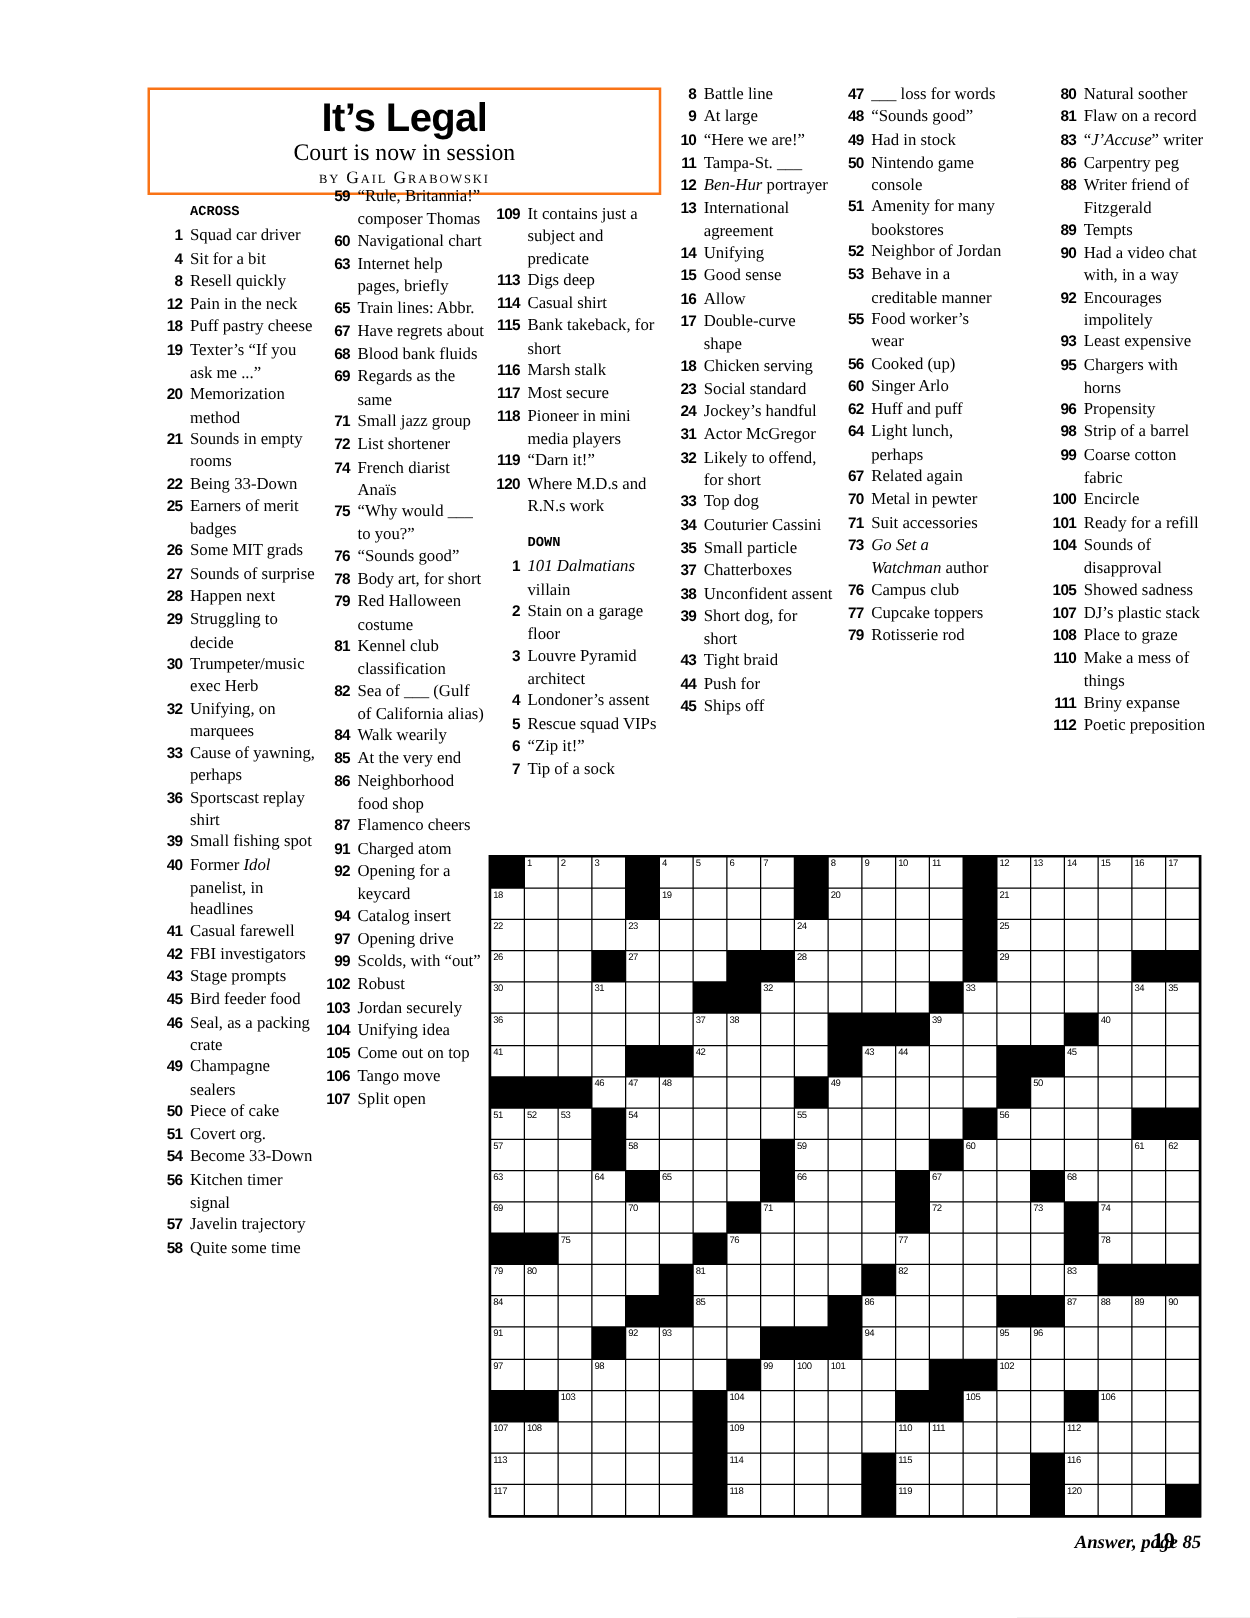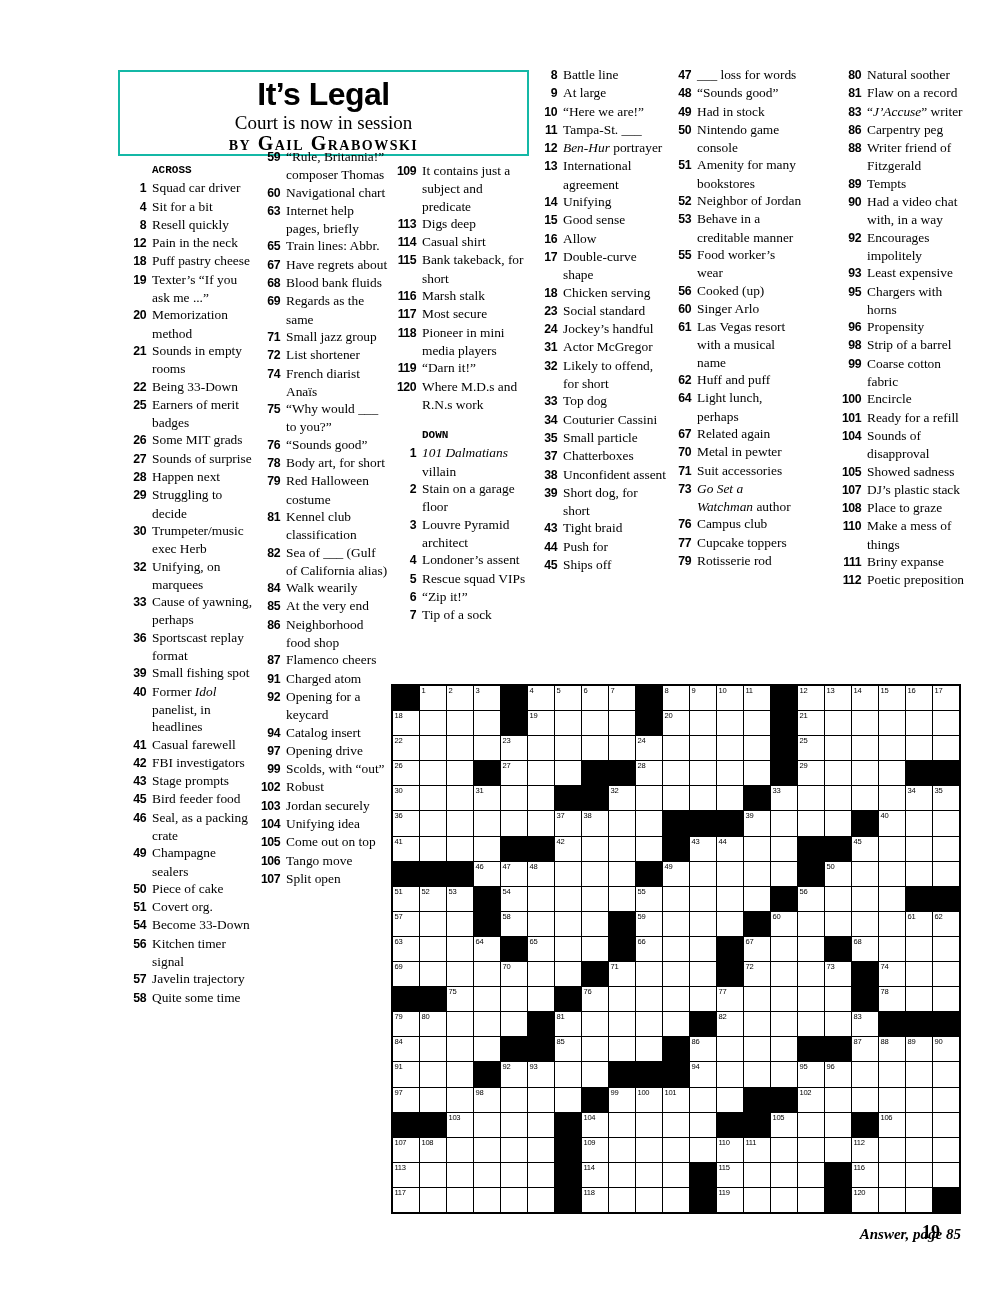--- a/index.html
+++ b/index.html
@@ -1,24 +1,24 @@
 <!DOCTYPE html>
 <html><head>
 <meta charset="utf-8">
 <style>
   html,body{margin:0;padding:0;background:#e8e8e8;}
   #page{position:relative;width:1000px;height:1294px;background:#ffffff;margin:0 auto;
         font-family:"Liberation Serif",serif;color:#000;overflow:hidden;}
   
   #title-box{position:absolute;left:118px;top:70px;width:411px;height:86px;
-             border:2px solid #14b8a6;box-sizing:border-box;text-align:center;}
+             border:2px solid #f97316;box-sizing:border-box;text-align:center;}
   #page-title{font-family:"Liberation Sans",sans-serif;font-weight:bold;
               font-size:32px;letter-spacing:-0.5px;margin-top:4px;line-height:36px;}
   #page-subtitle{font-size:19px;line-height:22px;}
-  #page-byline{font-size:20px;line-height:18px;font-variant:small-caps;letter-spacing:1.5px;font-weight:bold;}
+  #page-byline{font-size:14px;line-height:18px;font-variant:small-caps;letter-spacing:1.5px;}
   
   .col{position:absolute;font-size:13.4px;line-height:17.3px;}
   .clue-header{font-family:Liberation Mono, monospace;font-weight:bold;font-size:11px;
                letter-spacing:0;padding-left:30px;}
   .clue{padding-left:30px;text-indent:-30px;}
   .cn{display:inline-block;width:24px;text-align:right;margin-right:6px;text-indent:0;
       font-family:"Liberation Sans",sans-serif;font-weight:bold;font-size:12.3px;
       letter-spacing:-0.5px;vertical-align:baseline;}
   .gap{height:14px;}
   
@@ -60,21 +60,21 @@
         <div class="clue"><span class="cn">21</span><span>Sounds in empty rooms</span></div>
         <div class="clue"><span class="cn">22</span><span>Being 33-Down</span></div>
         <div class="clue"><span class="cn">25</span><span>Earners of merit badges</span></div>
         <div class="clue"><span class="cn">26</span><span>Some MIT grads</span></div>
         <div class="clue"><span class="cn">27</span><span>Sounds of surprise</span></div>
         <div class="clue"><span class="cn">28</span><span>Happen next</span></div>
         <div class="clue"><span class="cn">29</span><span>Struggling to decide</span></div>
         <div class="clue"><span class="cn">30</span><span>Trumpeter/music exec Herb</span></div>
         <div class="clue"><span class="cn">32</span><span>Unifying, on marquees</span></div>
         <div class="clue"><span class="cn">33</span><span>Cause of yawning, perhaps</span></div>
-        <div class="clue"><span class="cn">36</span><span>Sportscast replay format</span></div>
+        <div class="clue"><span class="cn">36</span><span>Sportscast replay shirt</span></div>
         <div class="clue"><span class="cn">39</span><span>Small fishing spot</span></div>
         <div class="clue"><span class="cn">40</span><span>Former <em>Idol</em> panelist, in headlines</span></div>
         <div class="clue"><span class="cn">41</span><span>Casual farewell</span></div>
         <div class="clue"><span class="cn">42</span><span>FBI investigators</span></div>
         <div class="clue"><span class="cn">43</span><span>Stage prompts</span></div>
         <div class="clue"><span class="cn">45</span><span>Bird feeder food</span></div>
         <div class="clue"><span class="cn">46</span><span>Seal, as a packing crate</span></div>
         <div class="clue"><span class="cn">49</span><span>Champagne sealers</span></div>
         <div class="clue"><span class="cn">50</span><span>Piece of cake</span></div>
         <div class="clue"><span class="cn">51</span><span>Covert org.</span></div>
@@ -166,21 +166,20 @@
         <div class="clue"><span class="cn">47</span><span>___ loss for words</span></div>
         <div class="clue"><span class="cn">48</span><span>“Sounds good”</span></div>
         <div class="clue"><span class="cn">49</span><span>Had in stock</span></div>
         <div class="clue"><span class="cn">50</span><span>Nintendo game console</span></div>
         <div class="clue"><span class="cn">51</span><span>Amenity for many bookstores</span></div>
         <div class="clue"><span class="cn">52</span><span>Neighbor of Jordan</span></div>
         <div class="clue"><span class="cn">53</span><span>Behave in a creditable manner</span></div>
         <div class="clue"><span class="cn">55</span><span>Food worker’s wear</span></div>
         <div class="clue"><span class="cn">56</span><span>Cooked (up)</span></div>
         <div class="clue"><span class="cn">60</span><span>Singer Arlo</span></div>
-        <div class="clue"><span class="cn">61</span><span>Las Vegas resort with a musical name</span></div>
         <div class="clue"><span class="cn">62</span><span>Huff and puff</span></div>
         <div class="clue"><span class="cn">64</span><span>Light lunch, perhaps</span></div>
         <div class="clue"><span class="cn">67</span><span>Related again</span></div>
         <div class="clue"><span class="cn">70</span><span>Metal in pewter</span></div>
         <div class="clue"><span class="cn">71</span><span>Suit accessories</span></div>
         <div class="clue"><span class="cn">73</span><span><em>Go Set a Watchman</em> author</span></div>
         <div class="clue"><span class="cn">76</span><span>Campus club</span></div>
         <div class="clue"><span class="cn">77</span><span>Cupcake toppers</span></div>
         <div class="clue"><span class="cn">79</span><span>Rotisserie rod</span></div>
       </div>

